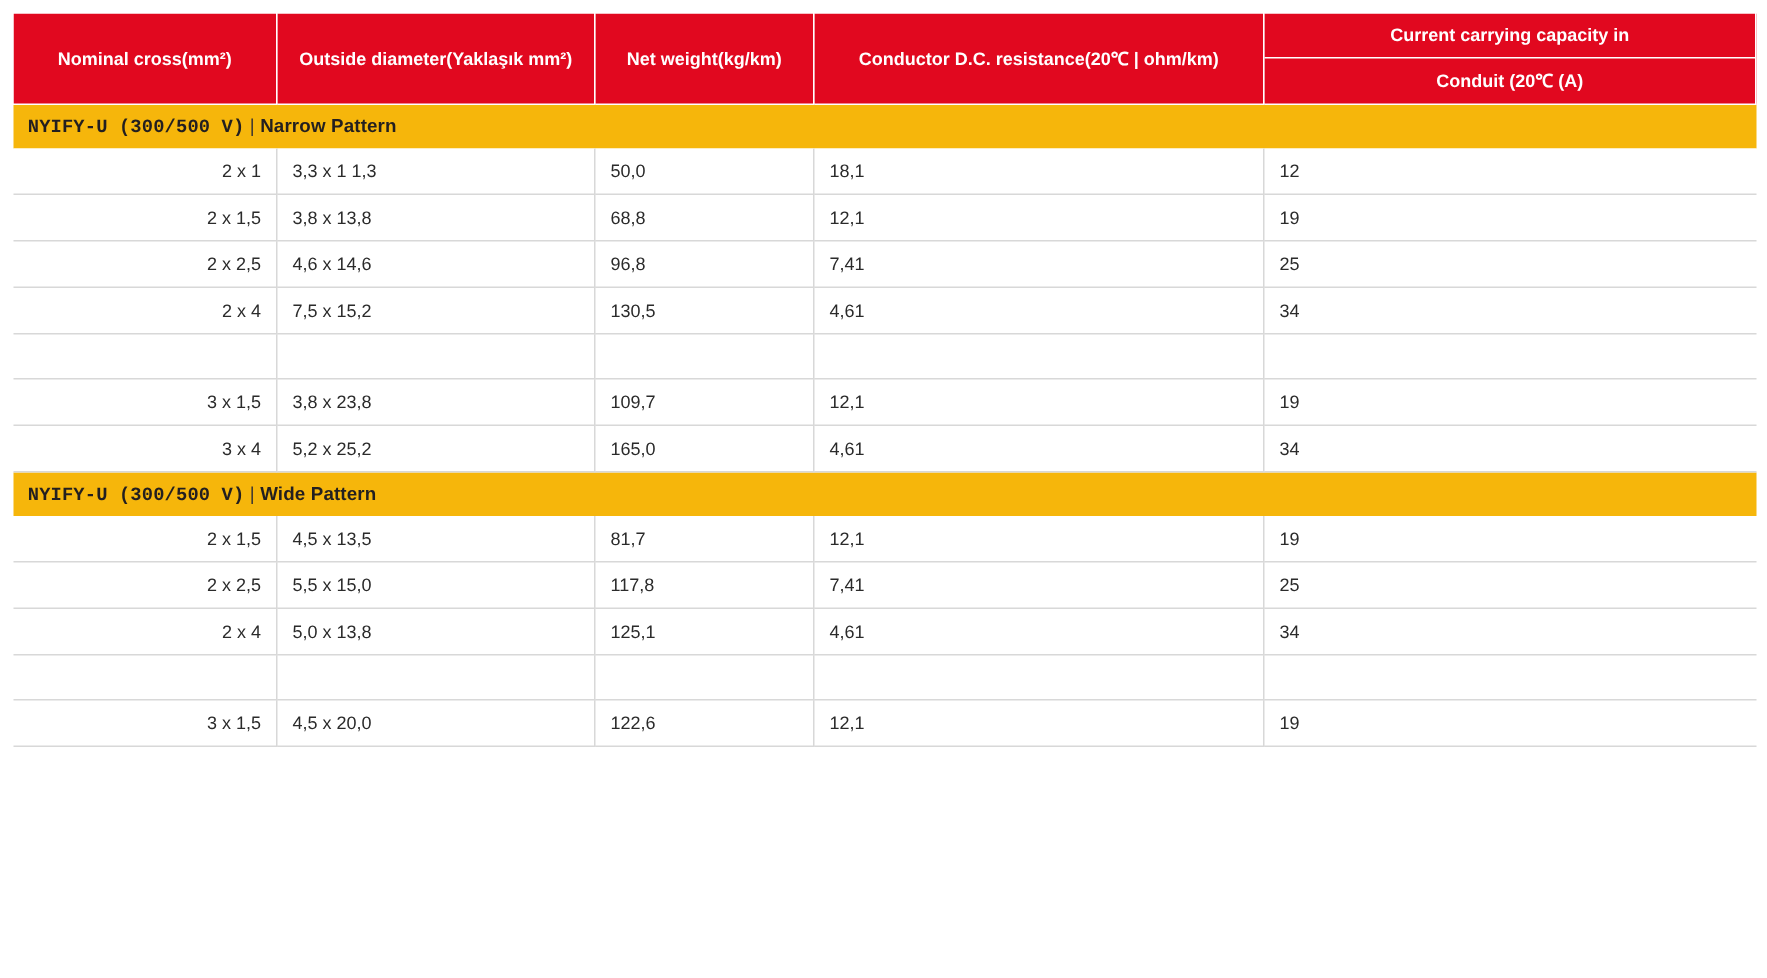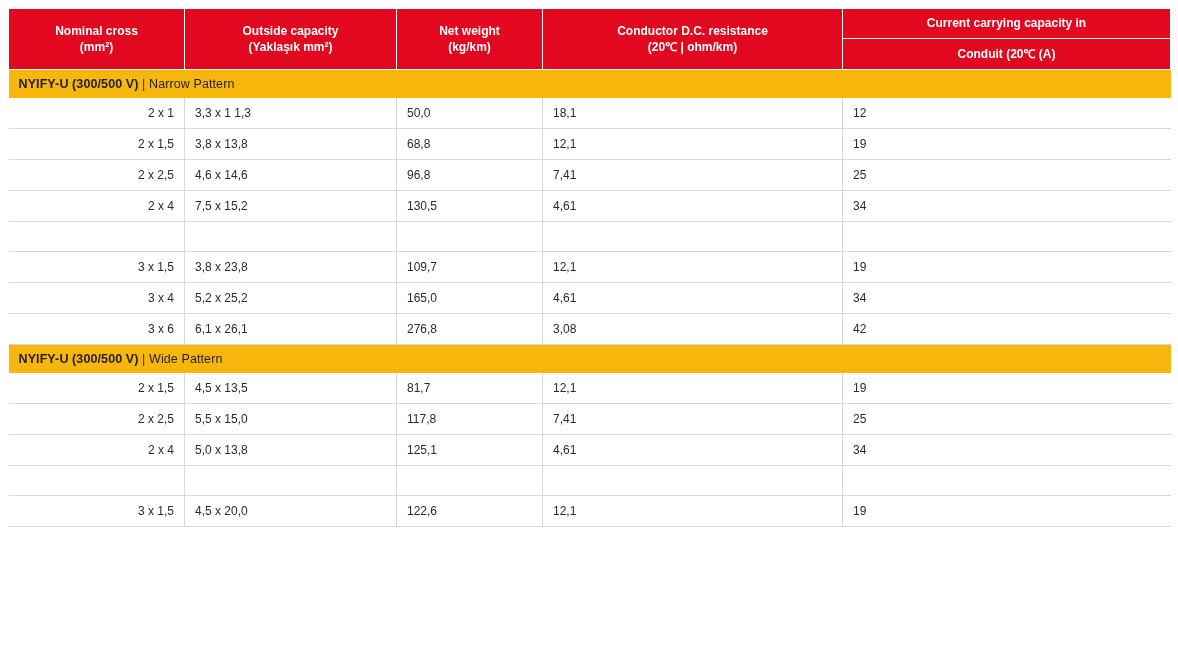--- a/index.html
+++ b/index.html
@@ -38,21 +38,20 @@
     color: #ffffff;
     font-size: 12px;
     font-weight: bold;
     text-align: center;
     padding: 0;
     border: 1px solid #ffffff;
     line-height: 1.35;
   }
   th .hd {
     display: flex;
-    flex-direction: column;
     justify-content: center;
     align-items: center;
     height: 60px;
     padding: 0 6px;
     box-sizing: border-box;
   }
   th .hd .l1 { display: block; }
   th .hd .l2 { display: block; }
 
   th.split { padding: 0; vertical-align: top; }
@@ -69,23 +68,23 @@
 
   tr.group td {
     background: #f6b60b;
     color: #231f20;
     font-size: 12.5px;
     text-align: left;
     padding: 7px 10px;
     border: none;
     letter-spacing: .1px;
   }
-  tr.group td .gname { font-weight: bold; }
+  tr.group td .gname { font-weight: bold; font-family: Liberation Mono, monospace; }
   tr.group td .gsep { font-weight: normal; color: #3a3433; }
-  tr.group td .gpattern { font-weight: normal; }
+  tr.group td .gpattern { font-weight: bold; }
 
   tbody td {
     font-size: 12px;
     color: #2b2b2b;
     padding: 8px 10px;
     border-bottom: 1px solid #d8d8d8;
     border-right: none;
     height: 13px;
     vertical-align: middle;
     background: #ffffff;
@@ -114,21 +113,21 @@
     <thead>
       <tr>
         <th>
           <div class="hd">
             <span class="l1">Nominal cross</span>
             <span class="l2">(mm²)</span>
           </div>
         </th>
         <th>
           <div class="hd">
-            <span class="l1">Outside capacity</span>
+            <span class="l1">Outside diameter</span>
             <span class="l2">(Yaklaşık mm²)</span>
           </div>
         </th>
         <th>
           <div class="hd">
             <span class="l1">Net weight</span>
             <span class="l2">(kg/km)</span>
           </div>
         </th>
         <th>
@@ -189,27 +188,20 @@
           <td class="cell-3">12,1</td>
           <td class="cell-4">19</td>
         </tr>
         <tr class="data">
           <td class="cell-0">3 x 4</td>
           <td class="cell-1">5,2 x 25,2</td>
           <td class="cell-2">165,0</td>
           <td class="cell-3">4,61</td>
           <td class="cell-4">34</td>
         </tr>
-        <tr class="data">
-          <td class="cell-0">3 x 6</td>
-          <td class="cell-1">6,1 x 26,1</td>
-          <td class="cell-2">276,8</td>
-          <td class="cell-3">3,08</td>
-          <td class="cell-4">42</td>
-        </tr>
         <tr class="group">
           <td colspan="5"><span class="gname">NYIFY-U (300/500 V)</span><span class="gsep"> | </span><span class="gpattern">Wide Pattern</span></td>
         </tr>
         <tr class="data">
           <td class="cell-0">2 x 1,5</td>
           <td class="cell-1">4,5  x  13,5</td>
           <td class="cell-2">81,7</td>
           <td class="cell-3">12,1</td>
           <td class="cell-4">19</td>
         </tr>

